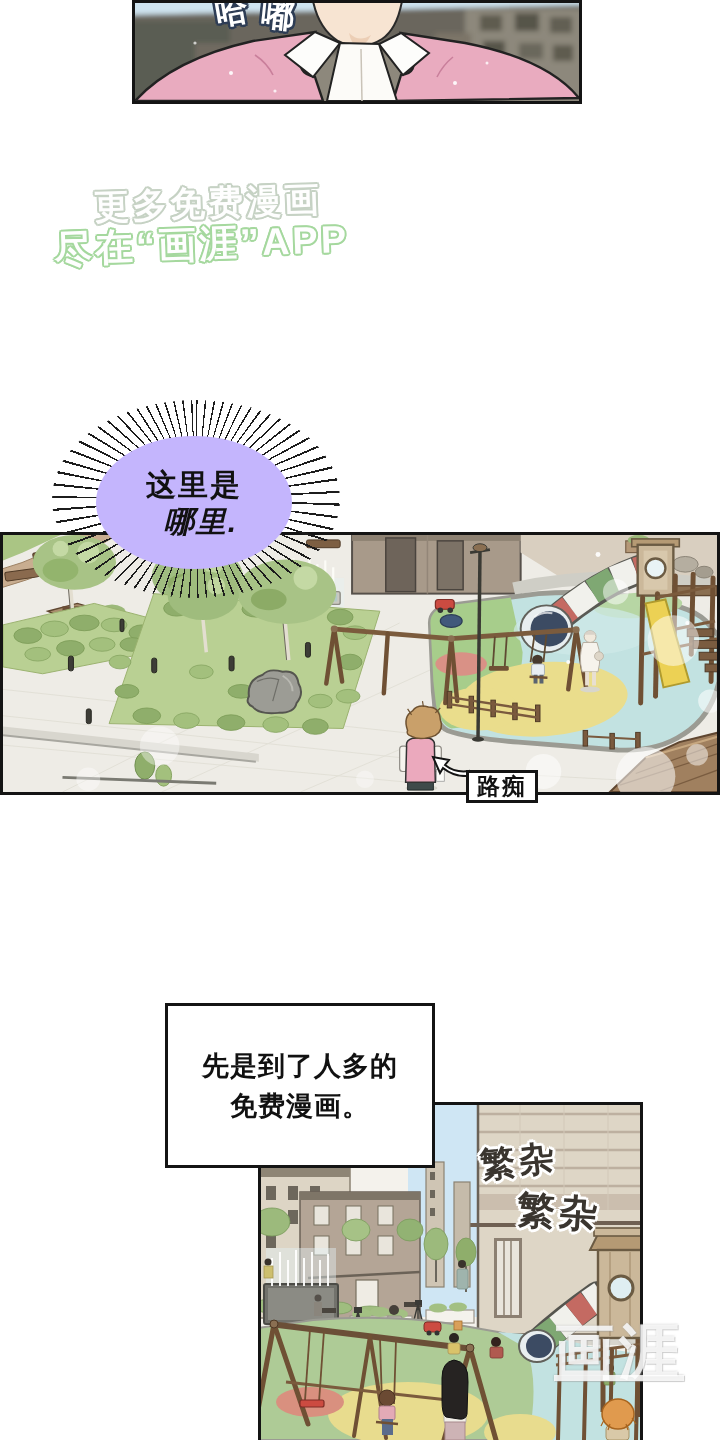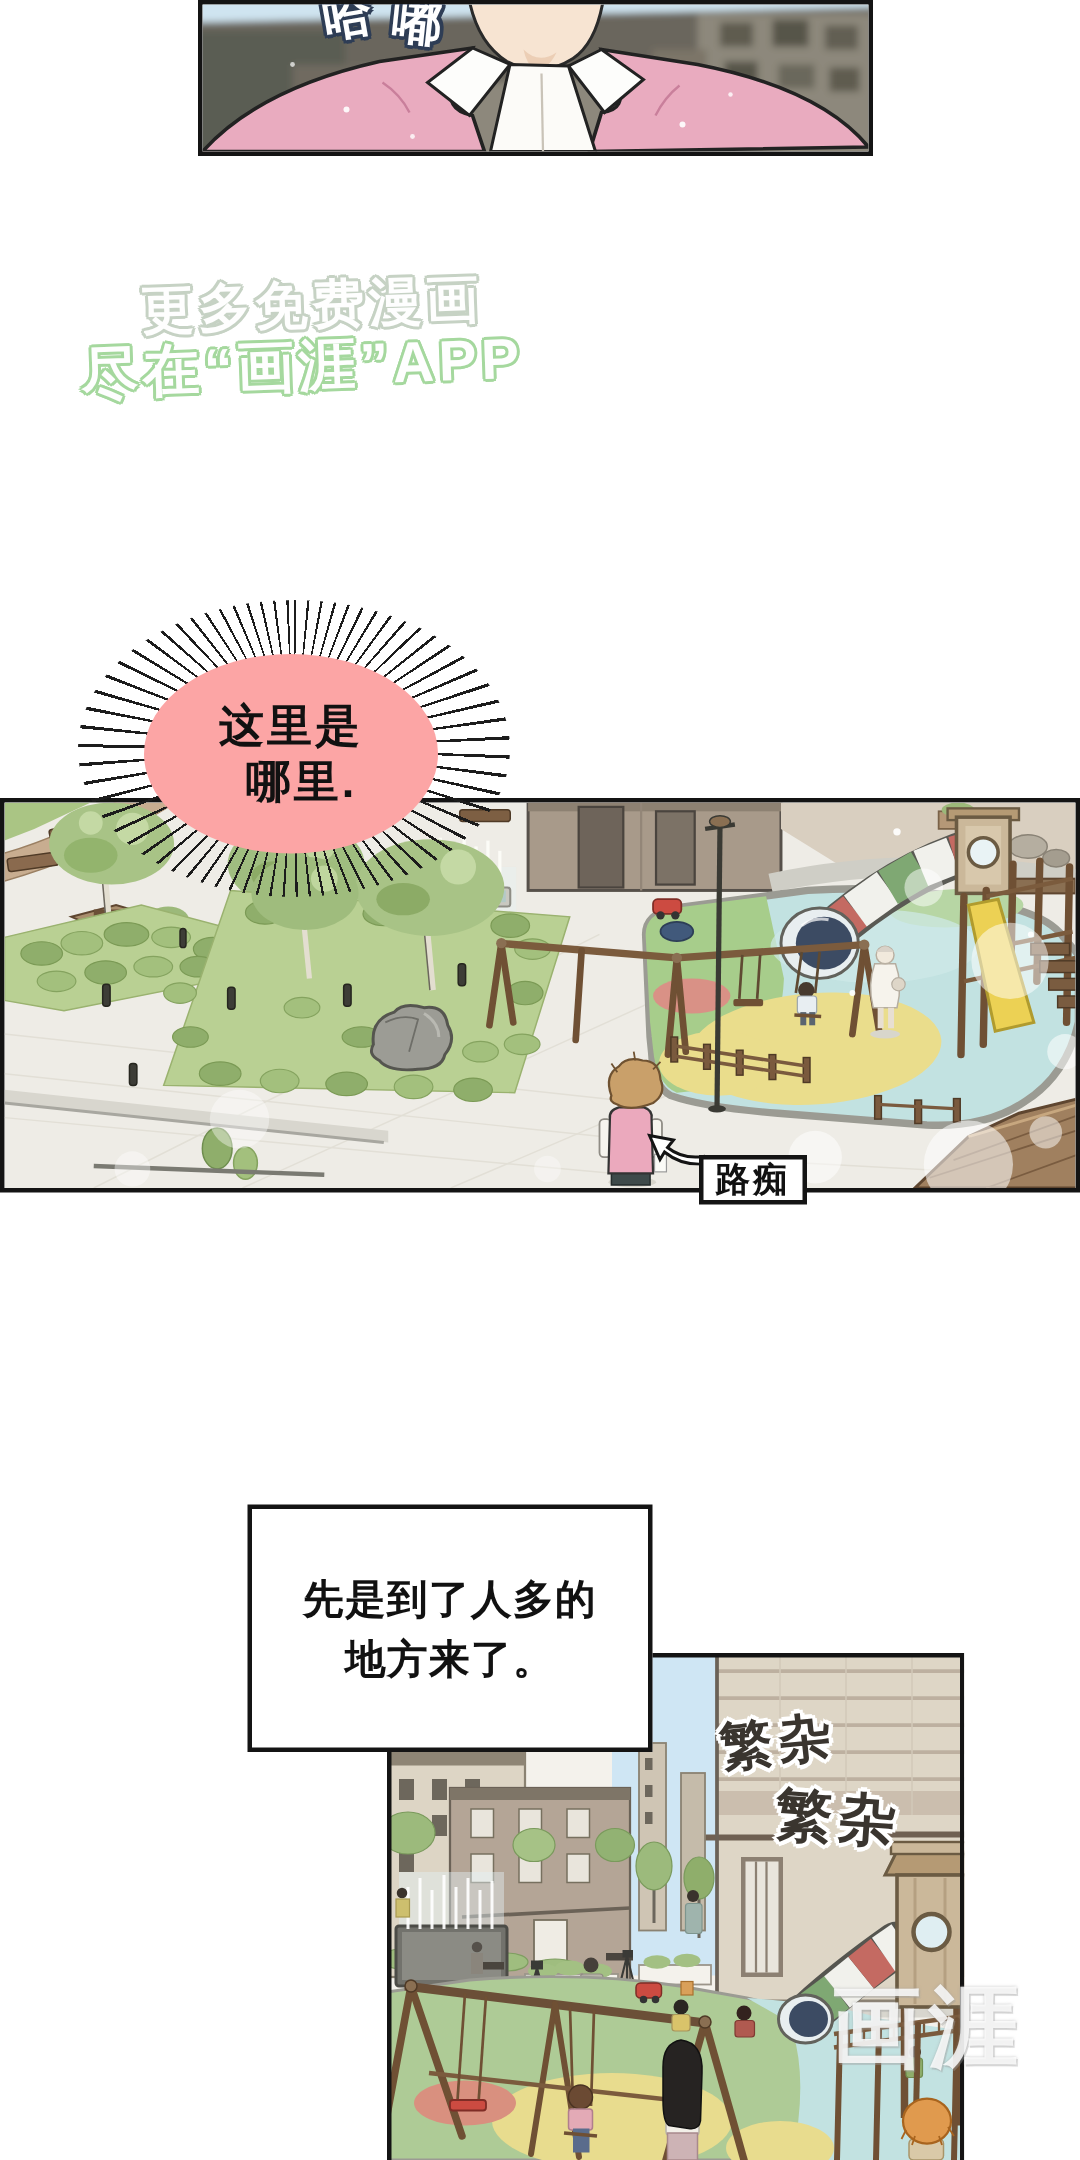--- a/index.html
+++ b/index.html
@@ -19,24 +19,24 @@
   .promo.l1{left:94px;top:180px;font-size:35px;
     text-shadow:-2px 0 #c6d2c4,2px 0 #c6d2c4,0 -2px #c6d2c4,0 2px #c6d2c4,
     -1.5px -1.5px #c6d2c4,1.5px -1.5px #c6d2c4,-1.5px 1.5px #c6d2c4,1.5px 1.5px #c6d2c4;}
   .promo.l2{left:54px;top:219px;font-size:38px;
     text-shadow:-2px 0 #a5d89e,2px 0 #a5d89e,0 -2px #a5d89e,0 2px #a5d89e,
     -1.5px -1.5px #a5d89e,1.5px -1.5px #a5d89e,-1.5px 1.5px #a5d89e,1.5px 1.5px #a5d89e;}
   
   .bubble{position:absolute;left:52px;top:400px;width:288px;height:198px;z-index:4;}
   .bubble .burst{position:absolute;inset:0;border-radius:50%;
     background:repeating-conic-gradient(#1c1c1c 0deg .9deg,transparent .9deg 5.1deg);}
-  .bubble .core{position:absolute;left:44px;top:36px;right:48px;bottom:29px;background:#fca5a5;border-radius:50%;
+  .bubble .core{position:absolute;left:44px;top:36px;right:48px;bottom:29px;background:#c4b5fd;border-radius:50%;
     display:flex;flex-direction:column;justify-content:center;align-items:center;}
   .bubble .t{font-size:30px;font-weight:800;color:#111;letter-spacing:2px;line-height:37px;white-space:nowrap;}
-  .bubble .t.l2{padding-left:14px;}
+  .bubble .t.l2{padding-left:14px;font-style:italic;}
   
   .cap-label{position:absolute;left:466px;top:770px;width:72px;height:33px;background:#fff;border:3px solid #141414;
     box-sizing:border-box;z-index:5;display:flex;align-items:center;justify-content:center;
     font-size:23px;font-weight:800;color:#111;letter-spacing:2px;}
   .cap-arrow{position:absolute;left:430px;top:749px;width:40px;height:28px;z-index:5;}
   
   .narration{position:absolute;left:165px;top:1003px;width:270px;height:165px;background:#fff;
     border:3.5px solid #141414;box-sizing:border-box;z-index:6;display:flex;flex-direction:column;
     justify-content:center;align-items:center;}
   .narration .t{font-size:27px;font-weight:700;color:#111;line-height:40px;letter-spacing:1px;white-space:nowrap;}
@@ -45,21 +45,21 @@
     clip-path:polygon(150px 0,385px 0,385px 338px,0 338px,0 65px,150px 65px);}
   
   .sfx-busy{position:absolute;z-index:3;font-weight:800;color:#3a352f;
     text-shadow:-3px 0 #fff,3px 0 #fff,0 -3px #fff,0 3px #fff,
     -2px -2px #fff,2px -2px #fff,-2px 2px #fff,2px 2px #fff;letter-spacing:4px;}
   .sfx-busy.b1{left:480px;top:1138px;font-size:35px;transform:rotate(-6deg);}
   .sfx-busy.b2{left:517px;top:1187px;font-size:38px;transform:rotate(4deg);}
   
   .brand-logo{position:absolute;left:554px;top:1312px;z-index:7;font-size:60px;font-weight:800;
     color:rgba(255,255,255,.82);letter-spacing:5px;
-    text-shadow:0 0 2px rgba(150,150,150,.55),1px 1px 0 rgba(160,160,160,.35);}
+    text-shadow:0 0 2px rgba(150,150,150,.55),1px 1px 0 rgba(160,160,160,.35);text-decoration:underline;}
   .brand-tag{position:absolute;left:558px;top:1384px;z-index:7;font-size:36px;font-weight:700;
     color:rgba(255,255,255,.85);letter-spacing:3px;
     text-shadow:0 0 2px rgba(150,150,150,.5),1px 1px 0 rgba(160,160,160,.3);}
 </style>
 </head>
 <body>
 
 <div id="page">
 
   <div class="panel" style="left:132px;top:0;width:450px;height:104px;">
@@ -401,21 +401,21 @@
     </div>
   </div>
 
   <svg class="cap-arrow" viewBox="0 0 40 28">
     <path d="M 39,22 Q 25,24 15,16 L 19,11 L 3,8 L 10,24 L 13,19 Q 24,28 39,27 Z" fill="#ffffff" stroke="#141414" stroke-width="2"></path>
   </svg>
   <div class="cap-label">路痴</div>
 
   <div class="narration">
     <div class="t">先是到了人多的</div>
-    <div class="t">地方来了。</div>
+    <div class="t">免费漫画。</div>
   </div>
 
   <div class="city">
     <svg viewBox="0 0 385 338" preserveAspectRatio="none">
       <rect width="385" height="338" fill="#f4f2ec"></rect>
       <rect x="150" y="0" width="72" height="215" fill="#cfe6f4"></rect>
       <g>
         <rect x="220" y="0" width="165" height="235" fill="#ded6c6"></rect>
         <g stroke="#bdb0a0" stroke-width="2.5">
           <line x1="220" y1="12" x2="385" y2="12"></line>

